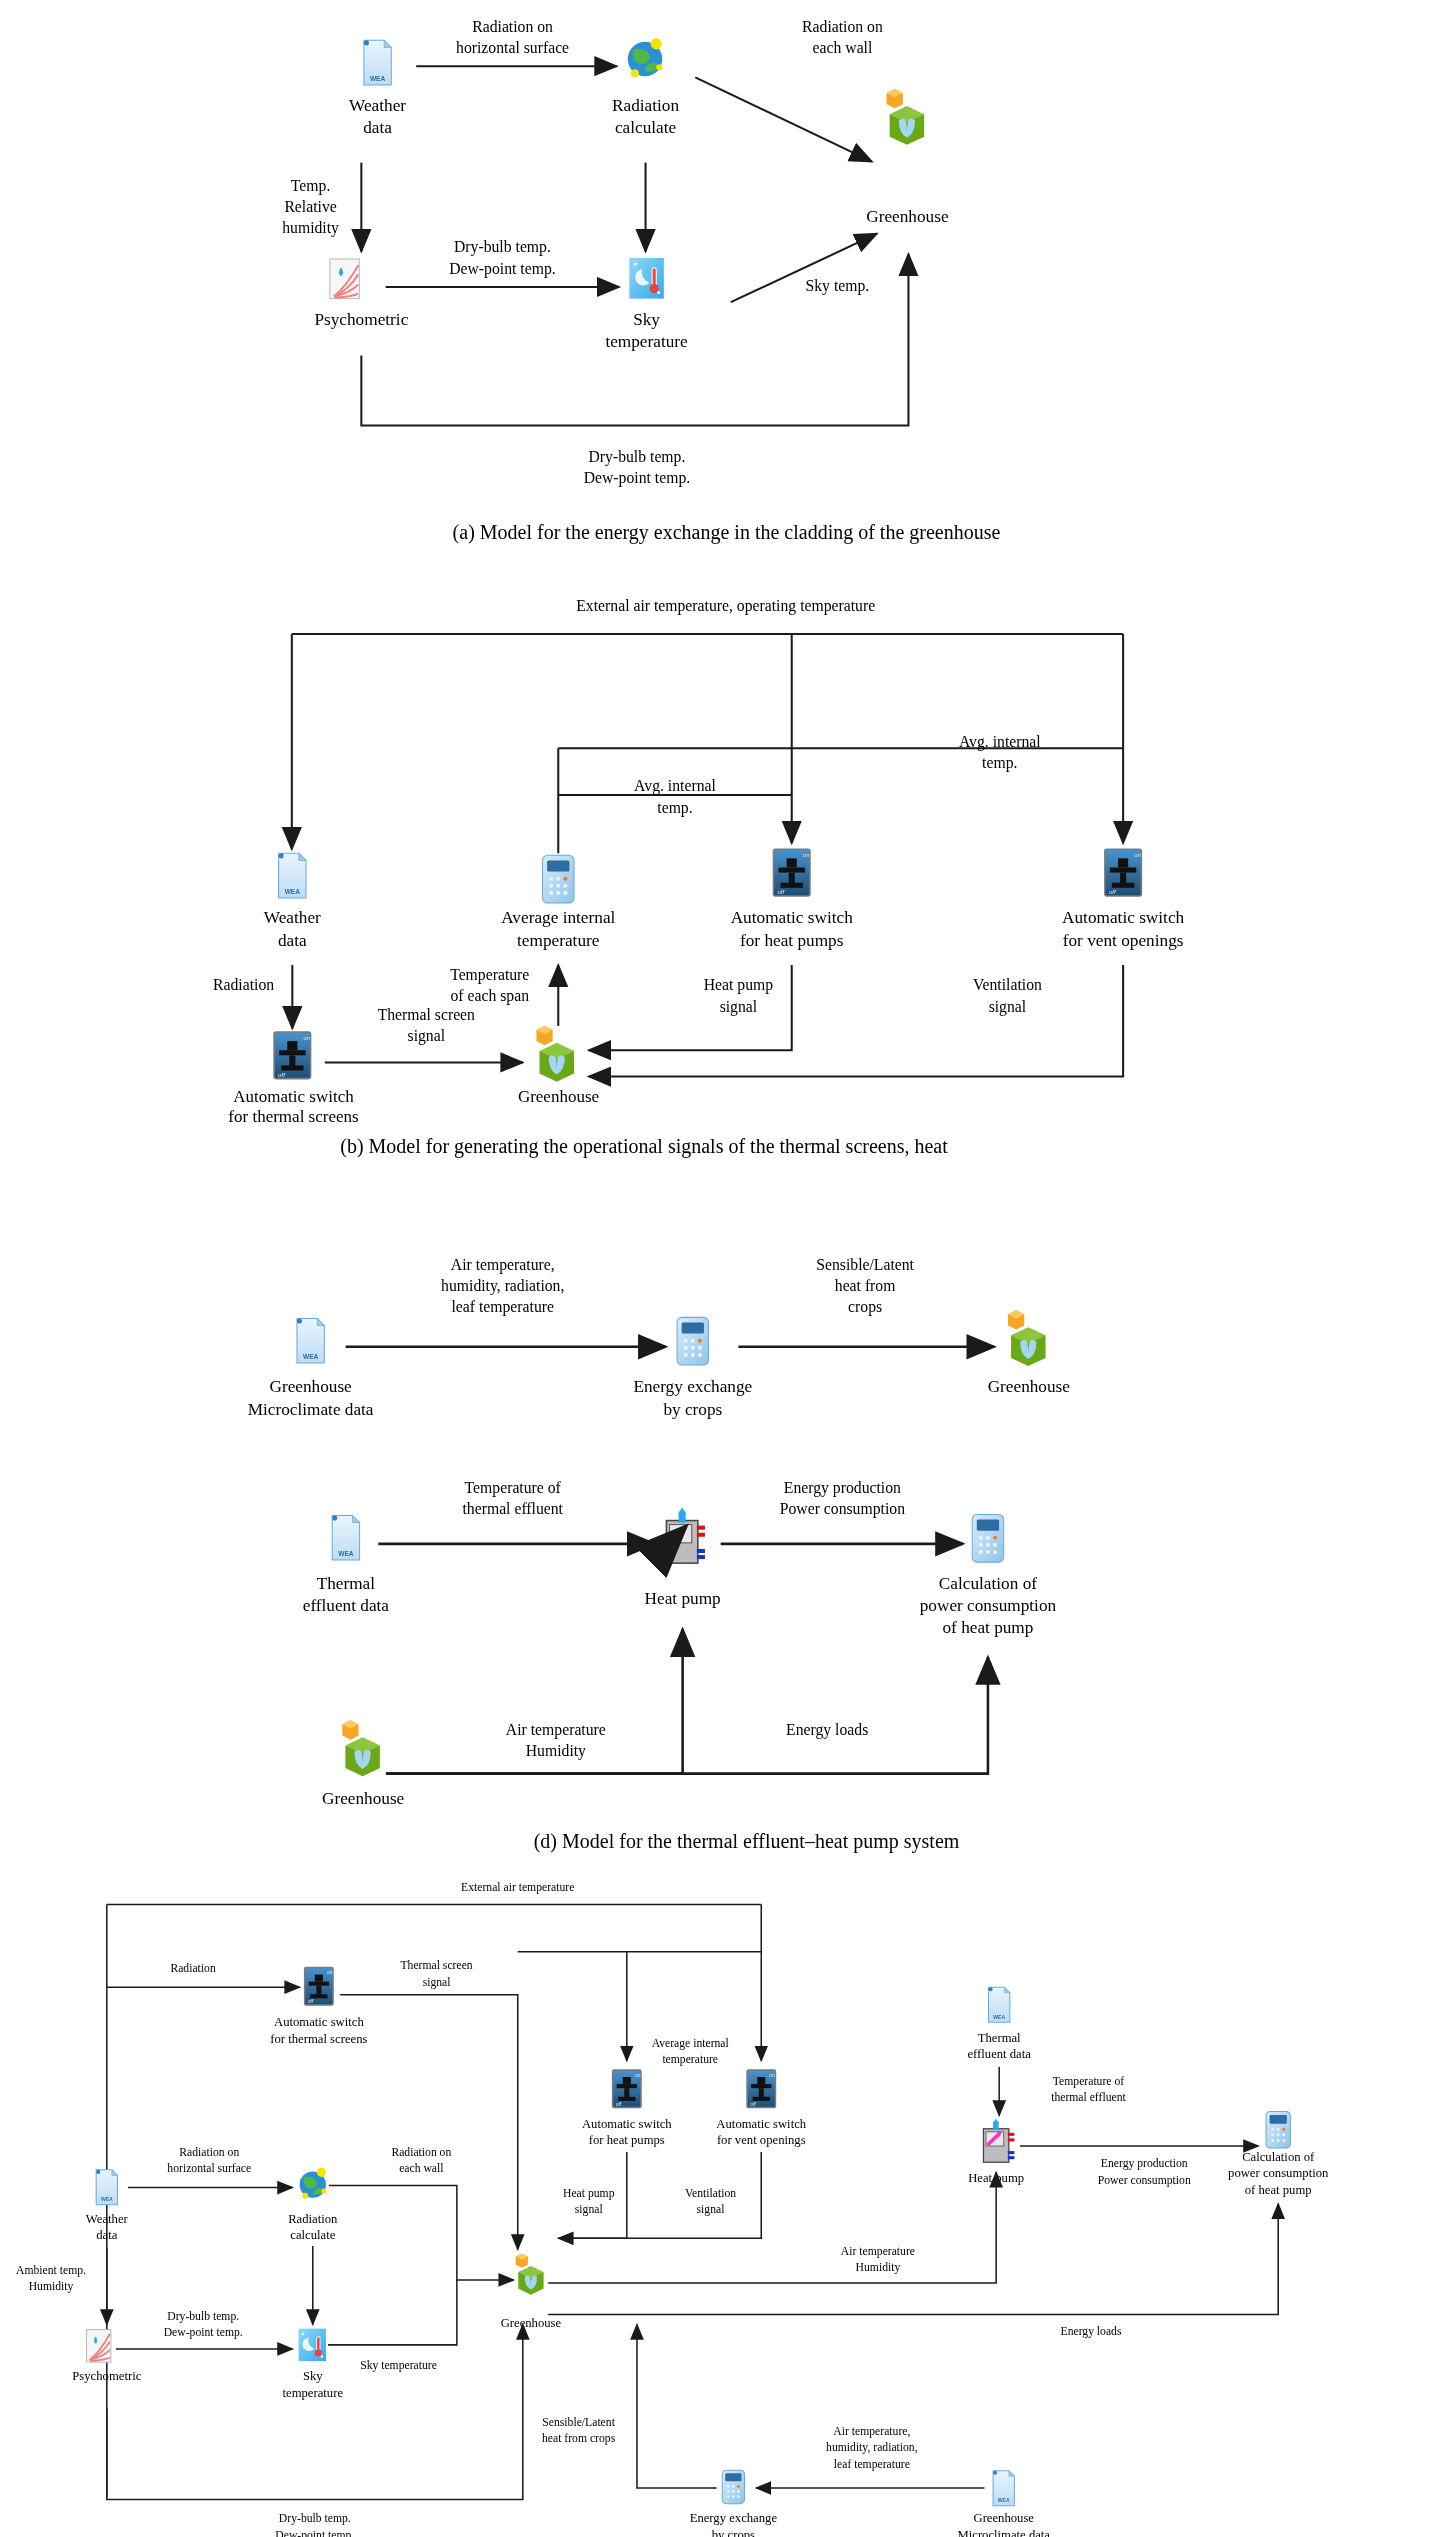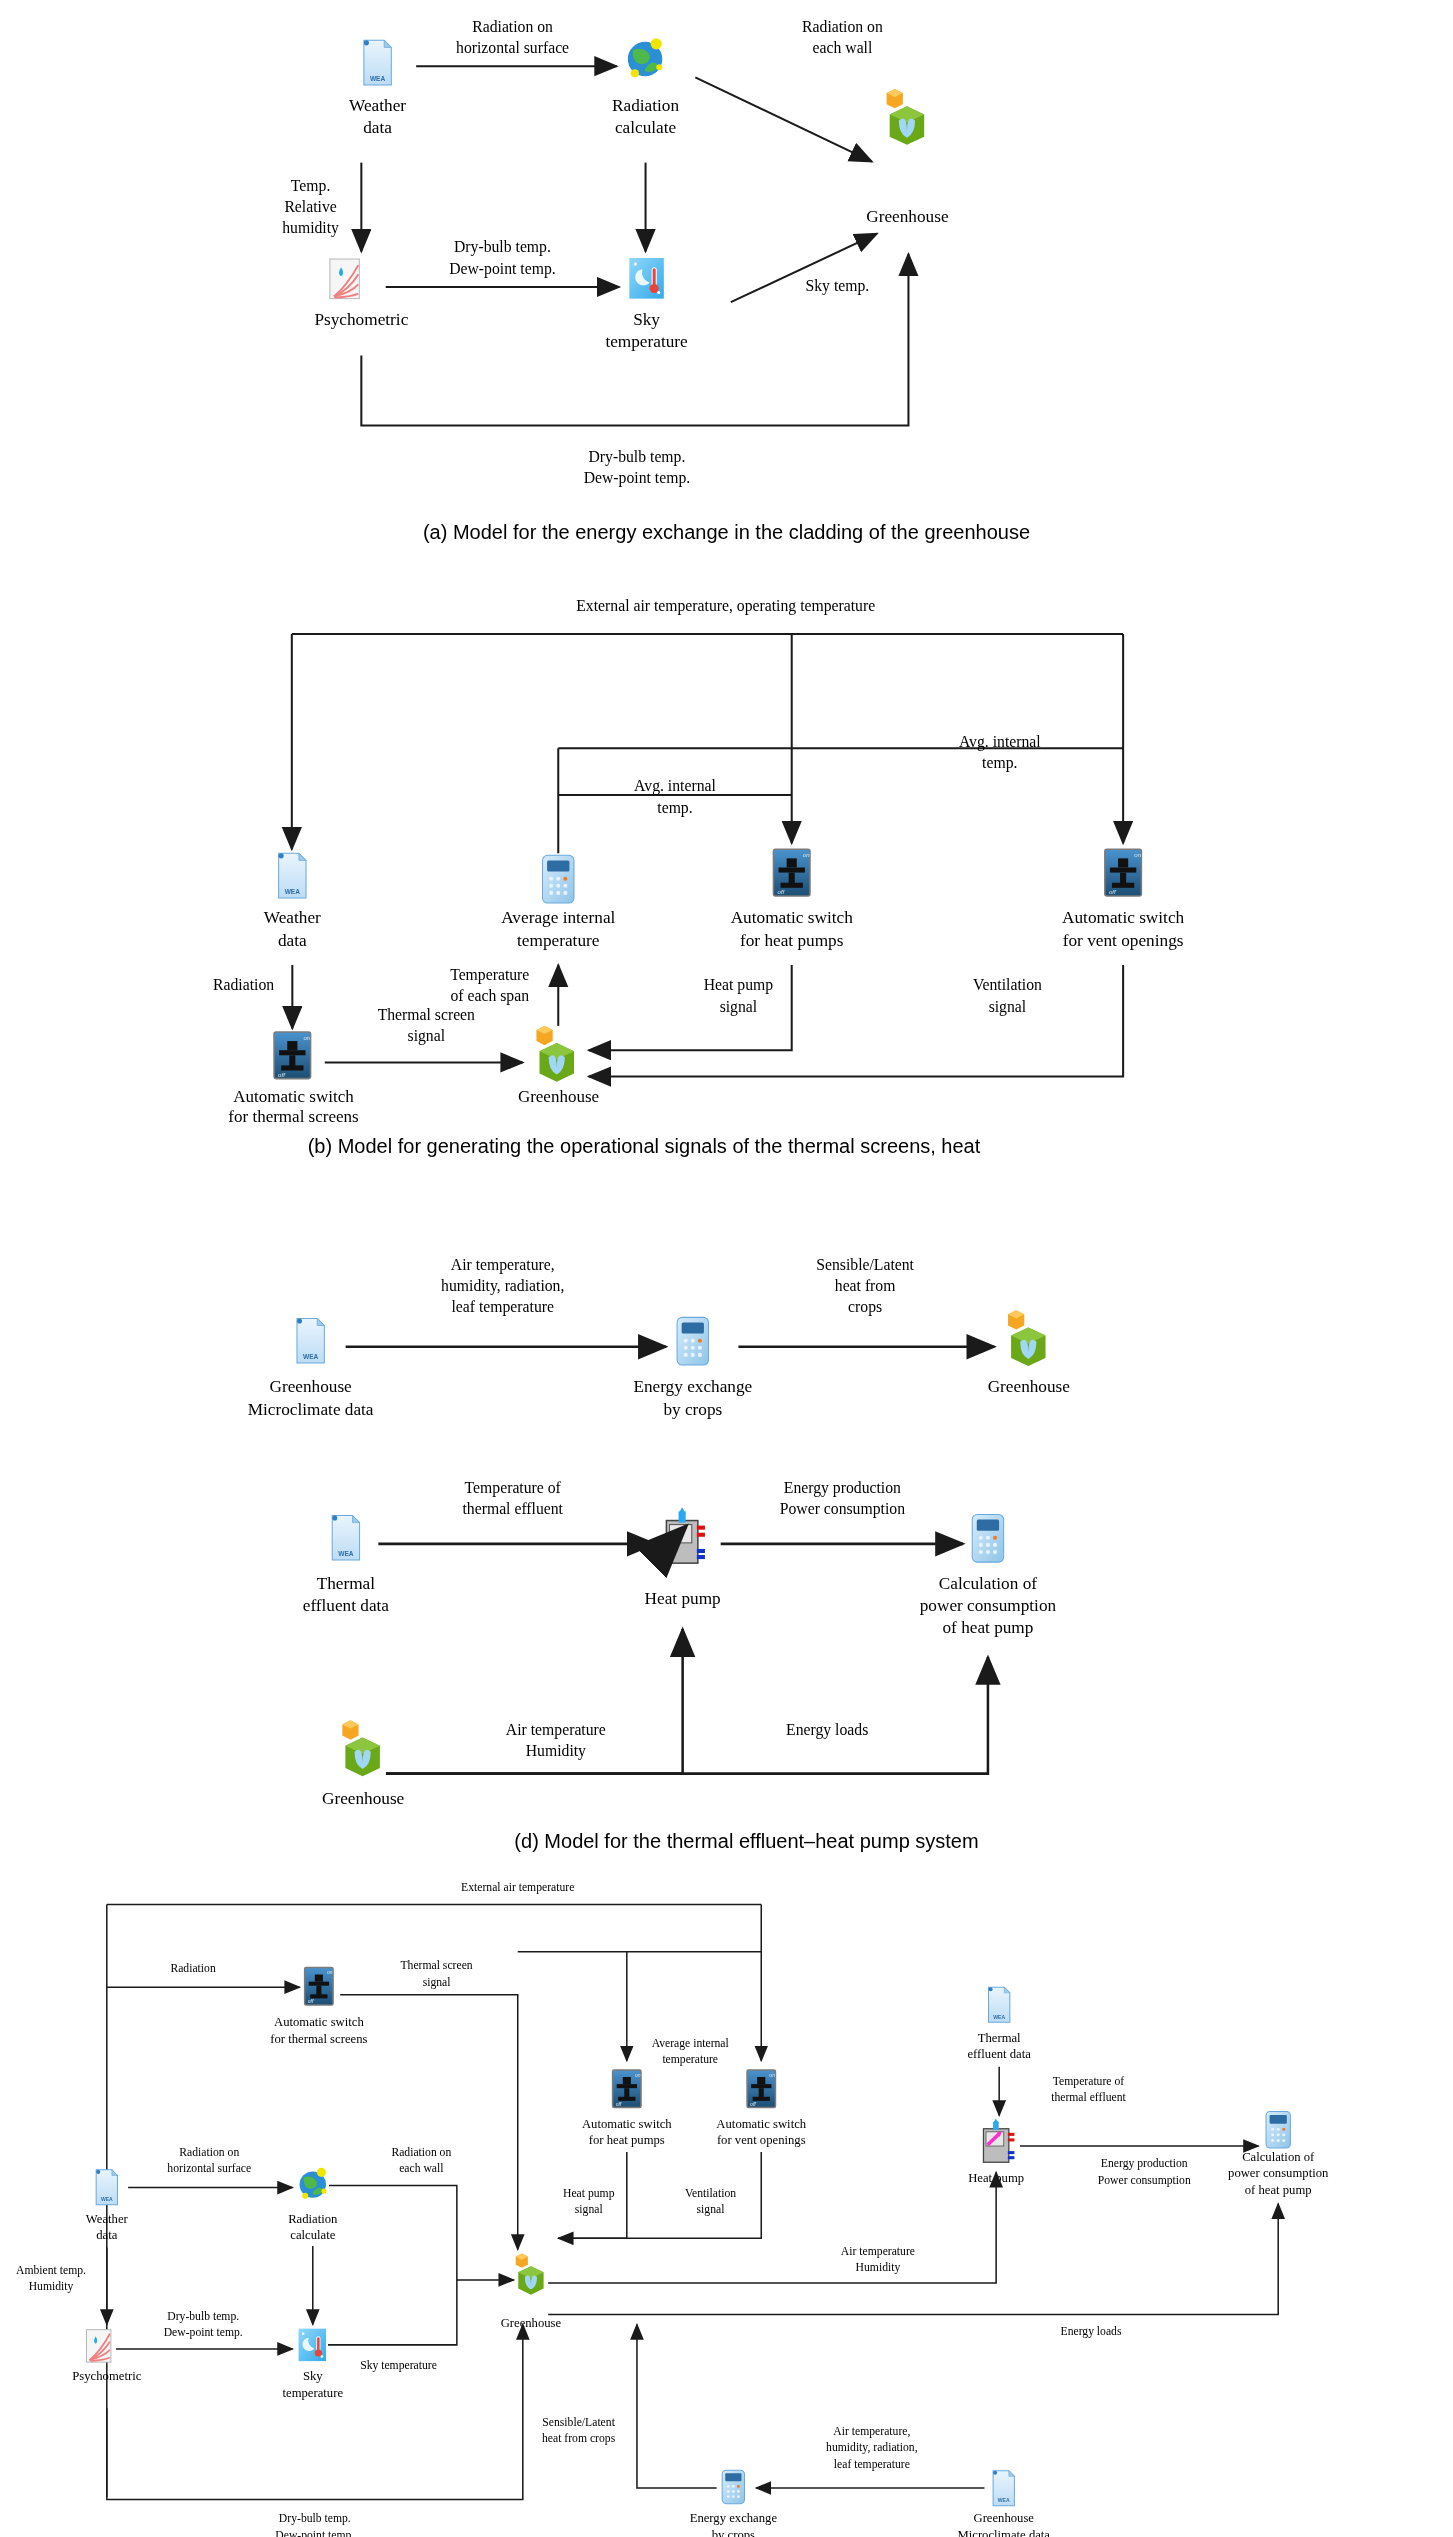--- a/index.html
+++ b/index.html
@@ -9,21 +9,21 @@
     color:#000;
     -webkit-font-smoothing:antialiased;
   }
   .page{position:relative;width:1453px;height:2742px;background:#fff;}
   .panel{position:absolute;}
   svg{display:block;overflow:visible;}
   .nodelabel{font-family:"Liberation Serif", serif;font-size:34px;fill:#000;text-anchor:middle;}
   .edgelabel{font-family:"Liberation Serif", serif;font-size:31px;fill:#000;text-anchor:middle;}
   .caption{
     position:absolute;
-    font-family:Liberation Sans, sans-serif;
+    font-family:Liberation Serif, serif;
     font-size:20px;
     text-align:center;
     color:#000;
     line-height:1.45;
     width:100%;
     left:0;
   }
   
   .e .nodelabel{font-size:25px;}
   .e .edgelabel{font-size:23px;}

